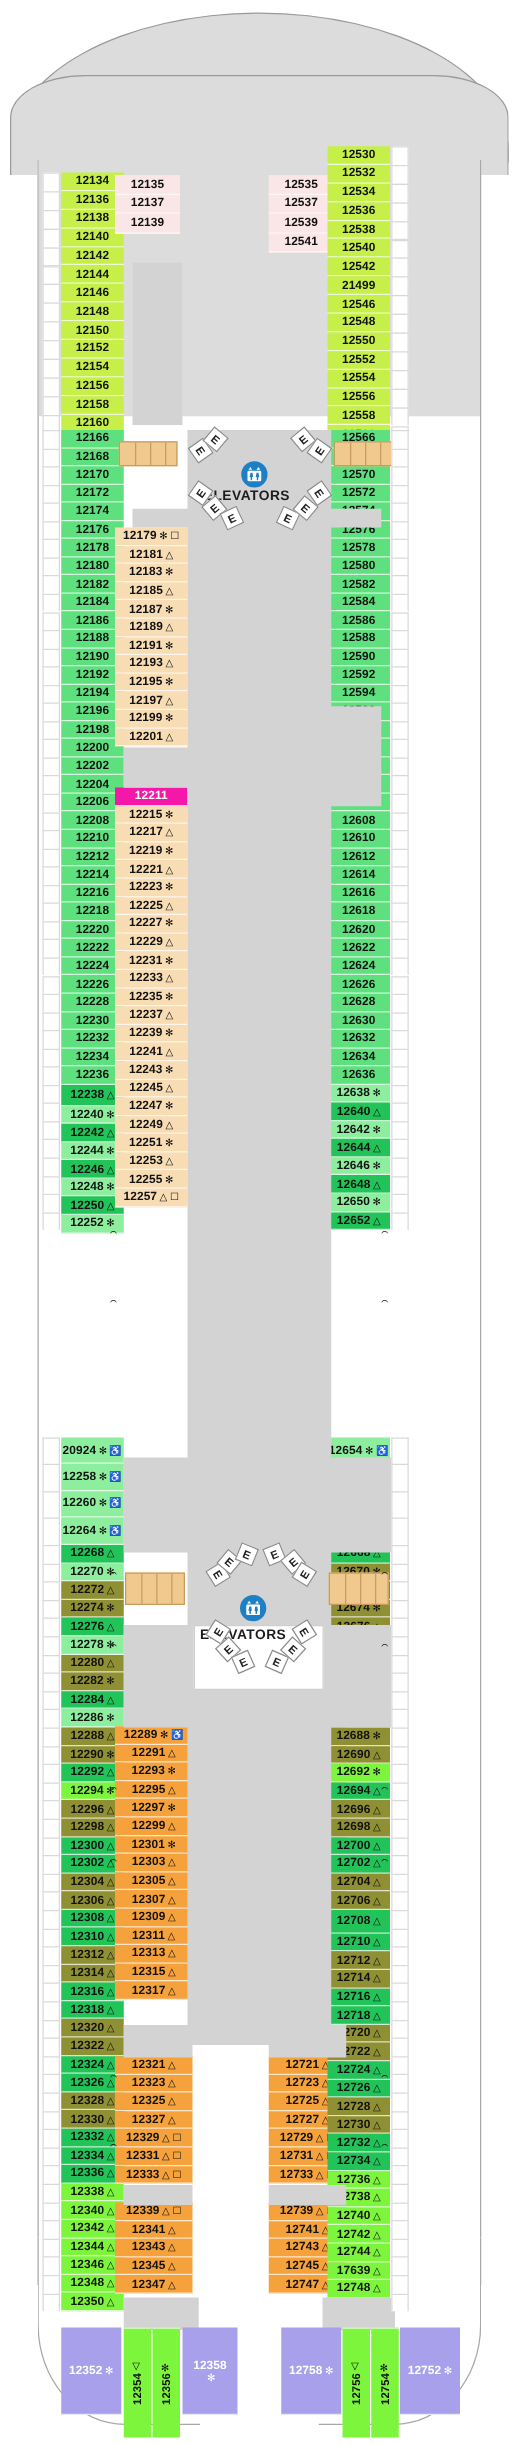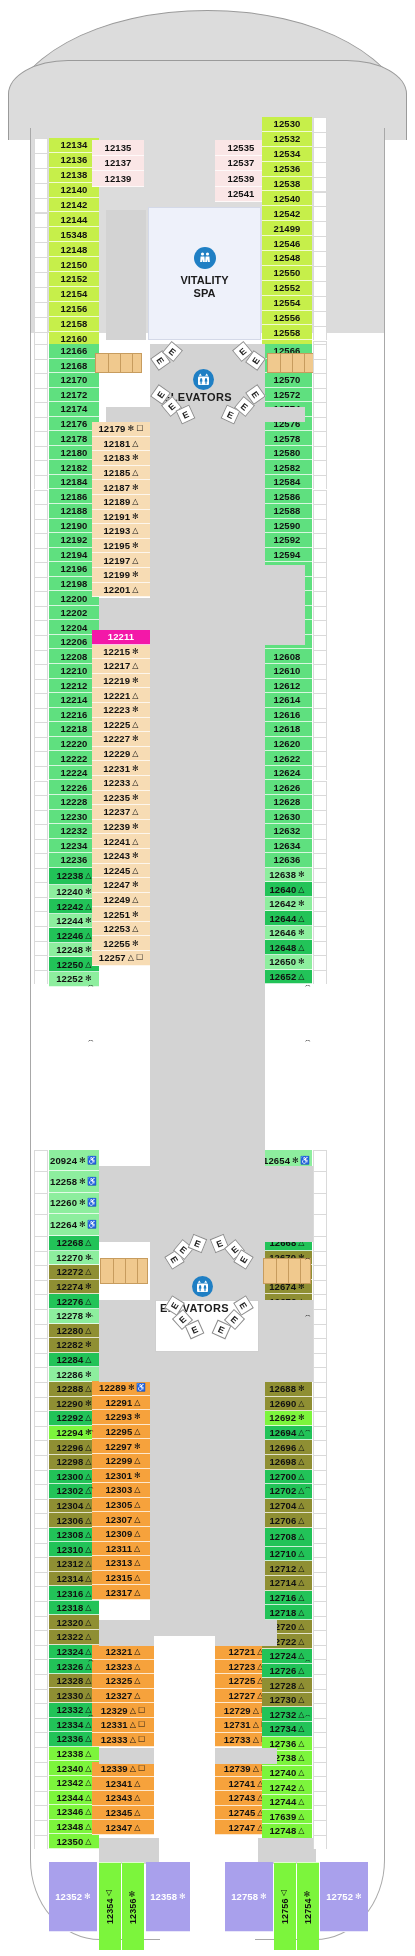--- a/index.html
+++ b/index.html
@@ -123,32 +123,20 @@
 <body>
 
 <div id="deck">
 
   <div class="hull-bow"></div>
   <div class="hull-bow-shoulder"></div>
   <div class="hull-body"></div>
   <div class="hull-fore-fill"></div>
   <div class="hull-stern"></div>
 
-  <div class="spa" style="left:148px;top:207px;width:113px;height:133px;">
-    <span class="icon-circle">
-      <svg width="14" height="14" viewBox="0 0 14 14">
-        <circle cx="4.5" cy="3" r="1.6" fill="#fff"></circle>
-        <circle cx="9.5" cy="3" r="1.6" fill="#fff"></circle>
-        <path d="M2.6 5.4h3.8l.5 5.6H4.9l-.4-3.1-.4 3.1H2.1z" fill="#fff"></path>
-        <path d="M7.6 5.4h3.8l.5 5.6H9.9l-.4-3.1-.4 3.1H7.1z" fill="#fff"></path>
-      </svg>
-    </span>
-    <div class="spa-label">VITALITY</div>
-    <div class="spa-label" style="margin-top:0">SPA</div>
-  </div>
 
   <div class="greydk" style="left:106px;top:210px;width:40px;height:130px;"></div>
   <div class="greydk" style="left:263px;top:210px;width:40px;height:130px;"></div>
 
   <div class="col" id="port_outer_fwd" style="left: 49px; top: 138px; width: 50px;">
       <div class="cab c-lime" style="height:14.9px">
         <span>12134</span>
       </div>
       <div class="cab c-lime" style="height:14.9px">
         <span>12136</span>
@@ -159,21 +147,21 @@
       <div class="cab c-lime" style="height:14.9px">
         <span>12140</span>
       </div>
       <div class="cab c-lime" style="height:14.9px">
         <span>12142</span>
       </div>
       <div class="cab c-lime" style="height:14.9px">
         <span>12144</span>
       </div>
       <div class="cab c-lime" style="height:14.9px">
-        <span>15348</span>
+        <span>12146</span>
       </div>
       <div class="cab c-lime" style="height:14.9px">
         <span>12148</span>
       </div>
       <div class="cab c-lime" style="height:14.9px">
         <span>12150</span>
       </div>
       <div class="cab c-lime" style="height:14.9px">
         <span>12152</span>
       </div>
@@ -1568,21 +1556,21 @@
         <span class="sym">✻</span>
       </div>
       <div class="cab c-brite vert" style="position: absolute; left: 99px; top: 1862px; width: 22px; height: 88px;">
         <span>12354</span>
         <span class="sym">△</span>
       </div>
       <div class="cab c-brite vert" style="position: absolute; left: 122px; top: 1862px; width: 22px; height: 88px;">
         <span>12356</span>
         <span class="sym">✻</span>
       </div>
-      <div class="cab c-purple" style="position: absolute; left: 146px; top: 1862px; width: 44px; height: 70px;">
+      <div class="cab c-purple" style="position: absolute; left: 146px; top: 1862px; width: 44px; height: 70px; flex-direction: column;">
         <span>12358</span>
         <span class="sym">✻</span>
       </div>
       <div class="cab c-purple" style="position: absolute; left: 225px; top: 1862px; width: 48px; height: 70px;">
         <span>12758</span>
         <span class="sym">✻</span>
       </div>
       <div class="cab c-brite vert" style="position: absolute; left: 274px; top: 1862px; width: 22px; height: 88px;">
         <span>12756</span>
         <span class="sym">△</span>

